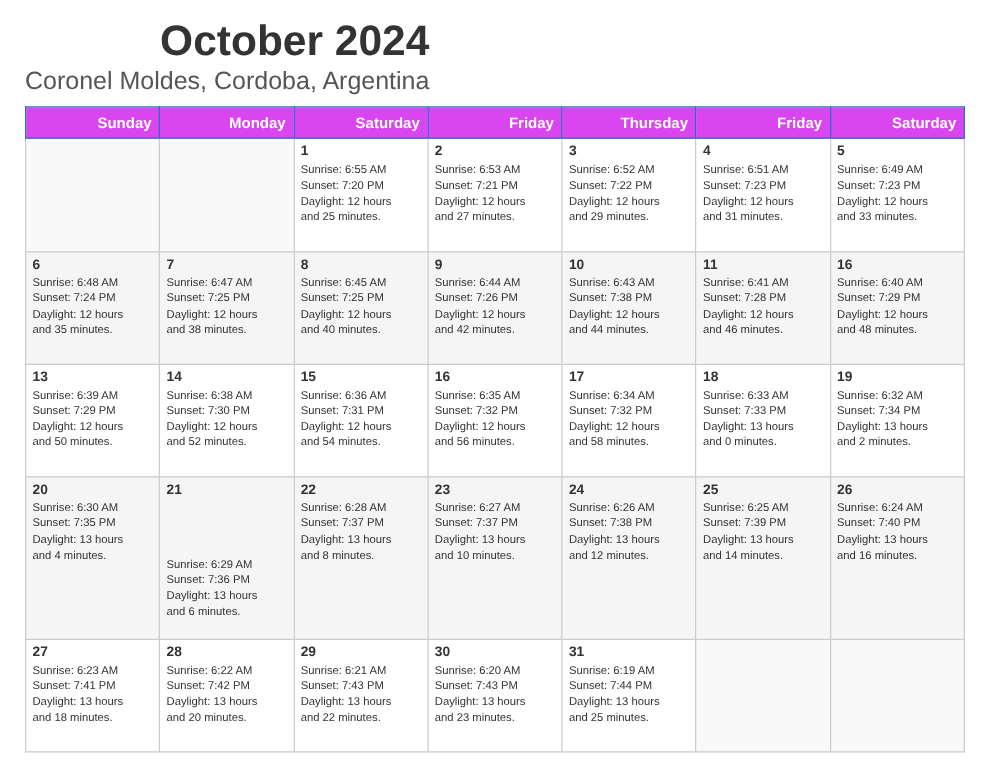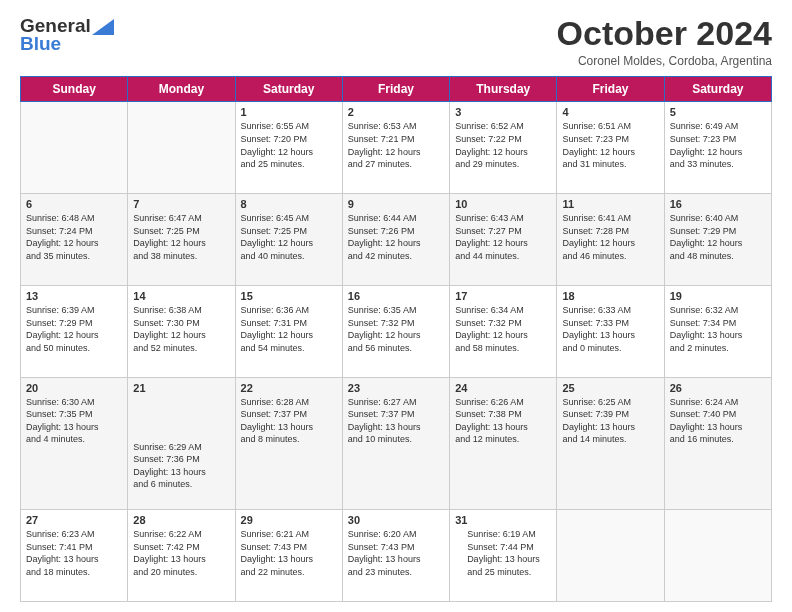--- a/index.html
+++ b/index.html
@@ -36,35 +36,35 @@
       text-align: right;
     }
     .month-year {
       font-size: 34px;
       font-weight: bold;
       color: #333;
       line-height: 1.1;
       text-align: right;
     }
     .location {
-      font-size: 12px;
+      font-size: 20px;
       color: #555;
       margin-top: 2px;
     }
     .calendar {
       flex: 1;
       border: 1px solid #ccc;
       border-collapse: collapse;
       width: 100%;
       table-layout: fixed;
     }
     .calendar th {
-      background-color: #be185d;
+      background-color: #d946ef;
       color: white;
-      text-align: center;
+      text-align: right;
       padding: 5px 6px;
       font-size: 12px;
       font-weight: bold;
       border: 1px solid #2a6bc5;
     }
     .calendar td {
       border: 1px solid #ccc;
       vertical-align: top;
       padding: 4px 5px;
       font-size: 9.5px;
@@ -90,30 +90,20 @@
       font-size: 9px;
       line-height: 1.4;
       color: #333;
     }
   </style>
 </head>
 <body>
 
 <div class="page">
   <div class="header">
-    <div class="logo">
-      <div class="logo-row">
-        <span style="font-size:19px;font-weight:bold;color:#333;">
-          <span>General</span><svg width="22" height="16" viewBox="0 0 22 16" style="vertical-align:middle;margin-left:1px;">
-              <polygon points="0,16 22,0 22,16" fill="#3a7bd5"></polygon>
-            </svg>
-        </span>
-      </div>
-      <span style="font-size:19px;font-weight:bold;color:#3a7bd5;margin-top:-4px;">Blue</span>
-    </div>
     <div class="title-section">
       <div class="month-year">October 2024</div>
       <div class="location">Coronel Moldes, Cordoba, Argentina</div>
     </div>
   </div>
 
   <table class="calendar">
     <thead>
       <tr>
       <th>Sunday</th>
@@ -190,21 +180,21 @@
           <td>
             <span class="day-number">9</span>
             <div class="day-info" style="white-space: pre-line;">Sunrise: 6:44 AM
 Sunset: 7:26 PM
 Daylight: 12 hours
 and 42 minutes.</div>
           </td>
           <td>
             <span class="day-number">10</span>
             <div class="day-info" style="white-space: pre-line;">Sunrise: 6:43 AM
-Sunset: 7:27 PM
+Sunset: 7:38 PM
 Daylight: 12 hours
 and 44 minutes.</div>
           </td>
           <td>
             <span class="day-number">11</span>
             <div class="day-info" style="white-space: pre-line;">Sunrise: 6:41 AM
 Sunset: 7:28 PM
 Daylight: 12 hours
 and 46 minutes.</div>
           </td>
@@ -342,21 +332,21 @@
           </td>
           <td>
             <span class="day-number">30</span>
             <div class="day-info" style="white-space: pre-line;">Sunrise: 6:20 AM
 Sunset: 7:43 PM
 Daylight: 13 hours
 and 23 minutes.</div>
           </td>
           <td>
             <span class="day-number">31</span>
-            <div class="day-info" style="white-space: pre-line; margin-left: 12px;">Sunrise: 6:19 AM
+            <div class="day-info" style="white-space: pre-line;">Sunrise: 6:19 AM
 Sunset: 7:44 PM
 Daylight: 13 hours
 and 25 minutes.</div>
           </td>
           <td class="empty"></td>
           <td class="empty"></td>
         </tr>
       </tbody>
   </table>
 </div>

